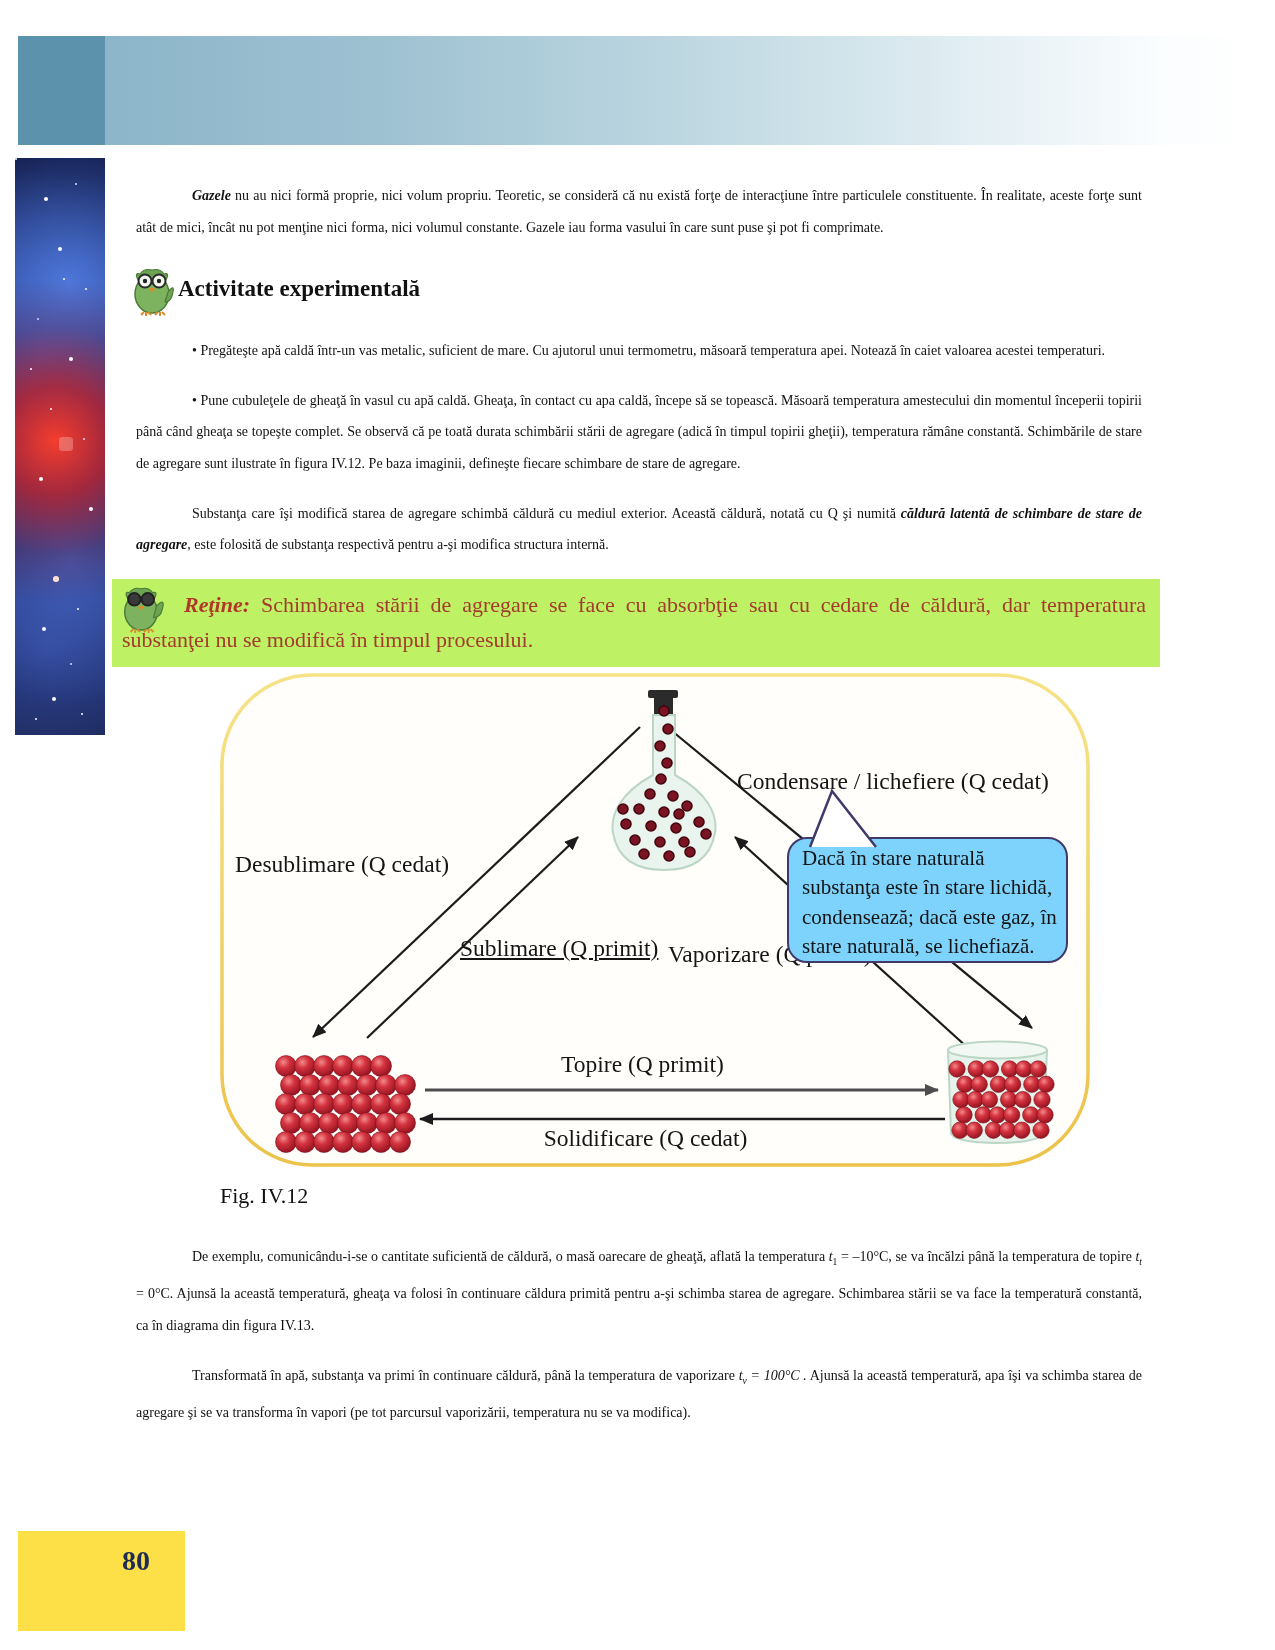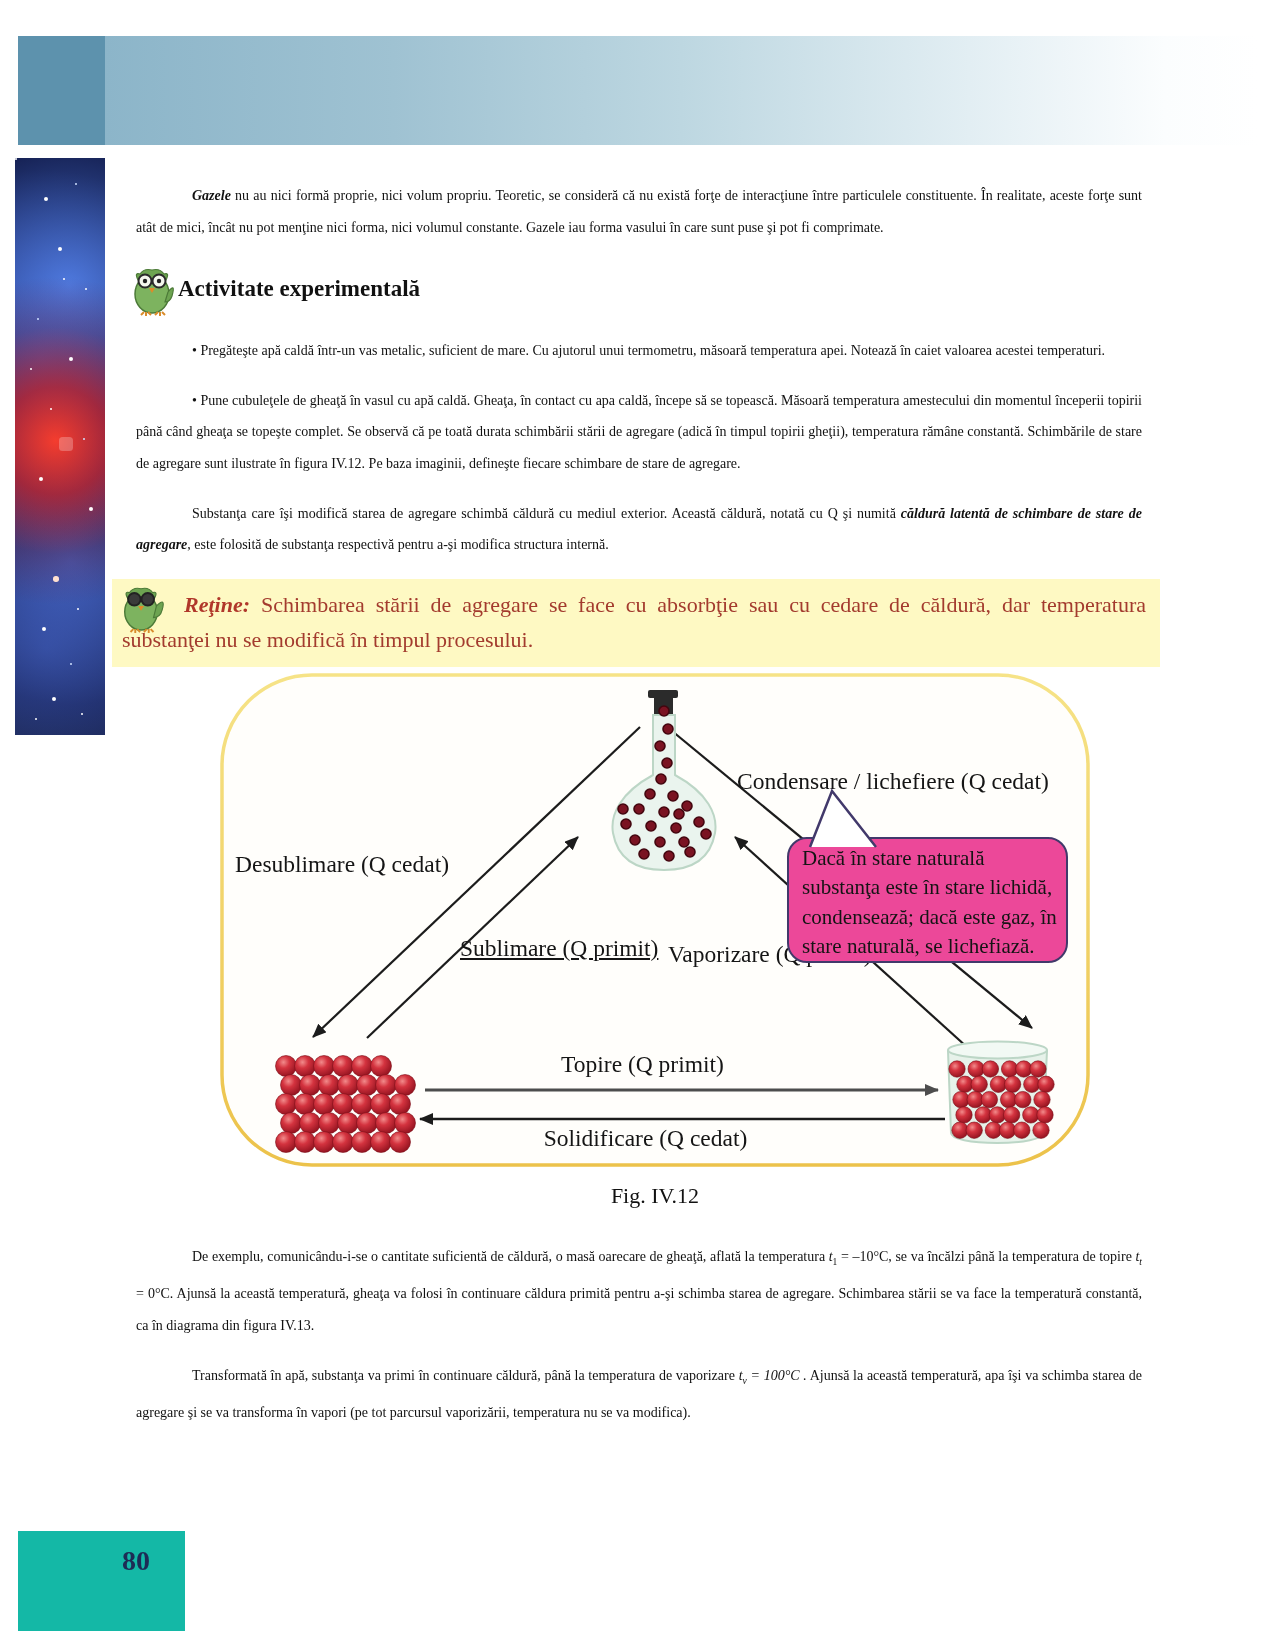--- a/index.html
+++ b/index.html
@@ -35,36 +35,36 @@
   .para { margin:18px; text-align:justify; font-size:14px; line-height:31.6px; }
   .para.indent { text-indent:56px; }
   b i, .lead { font-weight:bold; font-style:italic; }
   .var { font-style:italic; }
   sub.s { font-size:68%; vertical-align:-4px; }
   
   .activity-heading { display:flex; align-items:center; margin:4px 0 0 10px; height:56px; }
   .activity-heading h2 { margin:0; font-size:23px; font-weight:bold; }
   .owl { flex:0 0 auto; }
   
-  .retine-box { position:relative; margin:10px 0 0 -6px; width:1048px; background:#fef9c3; padding:8px 14px 10px 10px; }
+  .retine-box { position:relative; margin:10px 0 0 -6px; width:1048px; background:#bef264; padding:8px 14px 10px 10px; }
   .retine-box .owl { position:absolute; left:6px; top:2px; }
   .retine-text { margin:0; font-size:22px; line-height:35px; color:#a33b2e; text-align:justify; text-indent:62px; }
   .retine-label { font-weight:bold; font-style:italic; color:#b0372a; }
   
   .figure-wrap { position:relative; width:870px; height:494px; margin:6px 0 0 102px;padding-left:6px; }
   .figure-wrap svg.fig { position:absolute; left:0; top:0; z-index:1; }
   .fig-label { position:absolute; z-index:2; font-size:23.5px; color:#151515; white-space:nowrap; }
   .fig-label.centered { text-align:center; white-space:normal; }
   .bubble { position:absolute; z-index:2; left:567px; top:164px; width:281px; height:126px;
-    background:#ec4899; border:2.5px solid #42396b; border-radius:20px;
+    background:#7dd3fc; border:2.5px solid #42396b; border-radius:20px;
     font-size:21px; line-height:29.5px; padding:5px 8px 4px 13px; color:#141414; }
   .bubble-tail { position:absolute; z-index:3; left:560px; top:112px; }
-  .fig-caption { width:870px; margin:16px 0 0 102px; text-align:center; font-size:22px; }
-  
-  .page-number-box { position:absolute; left:18px; top:1531px; width:167px; height:100px; background:#14b8a6; }
+  .fig-caption { width:870px; margin:16px 0 0 102px; text-align:left; font-size:22px; }
+  
+  .page-number-box { position:absolute; left:18px; top:1531px; width:167px; height:100px; background:#fde047; }
   .page-number-box span { position:absolute; left:104px; top:14px; font-size:28px; font-weight:bold; color:#1d2c55; }
   .spacer14 { height:14px; }
 </style>
 </head>
 <body>
 
 <div class="header-bar">
   <div class="header-left-block"></div>
   <div class="header-gradient"></div>
 </div>

